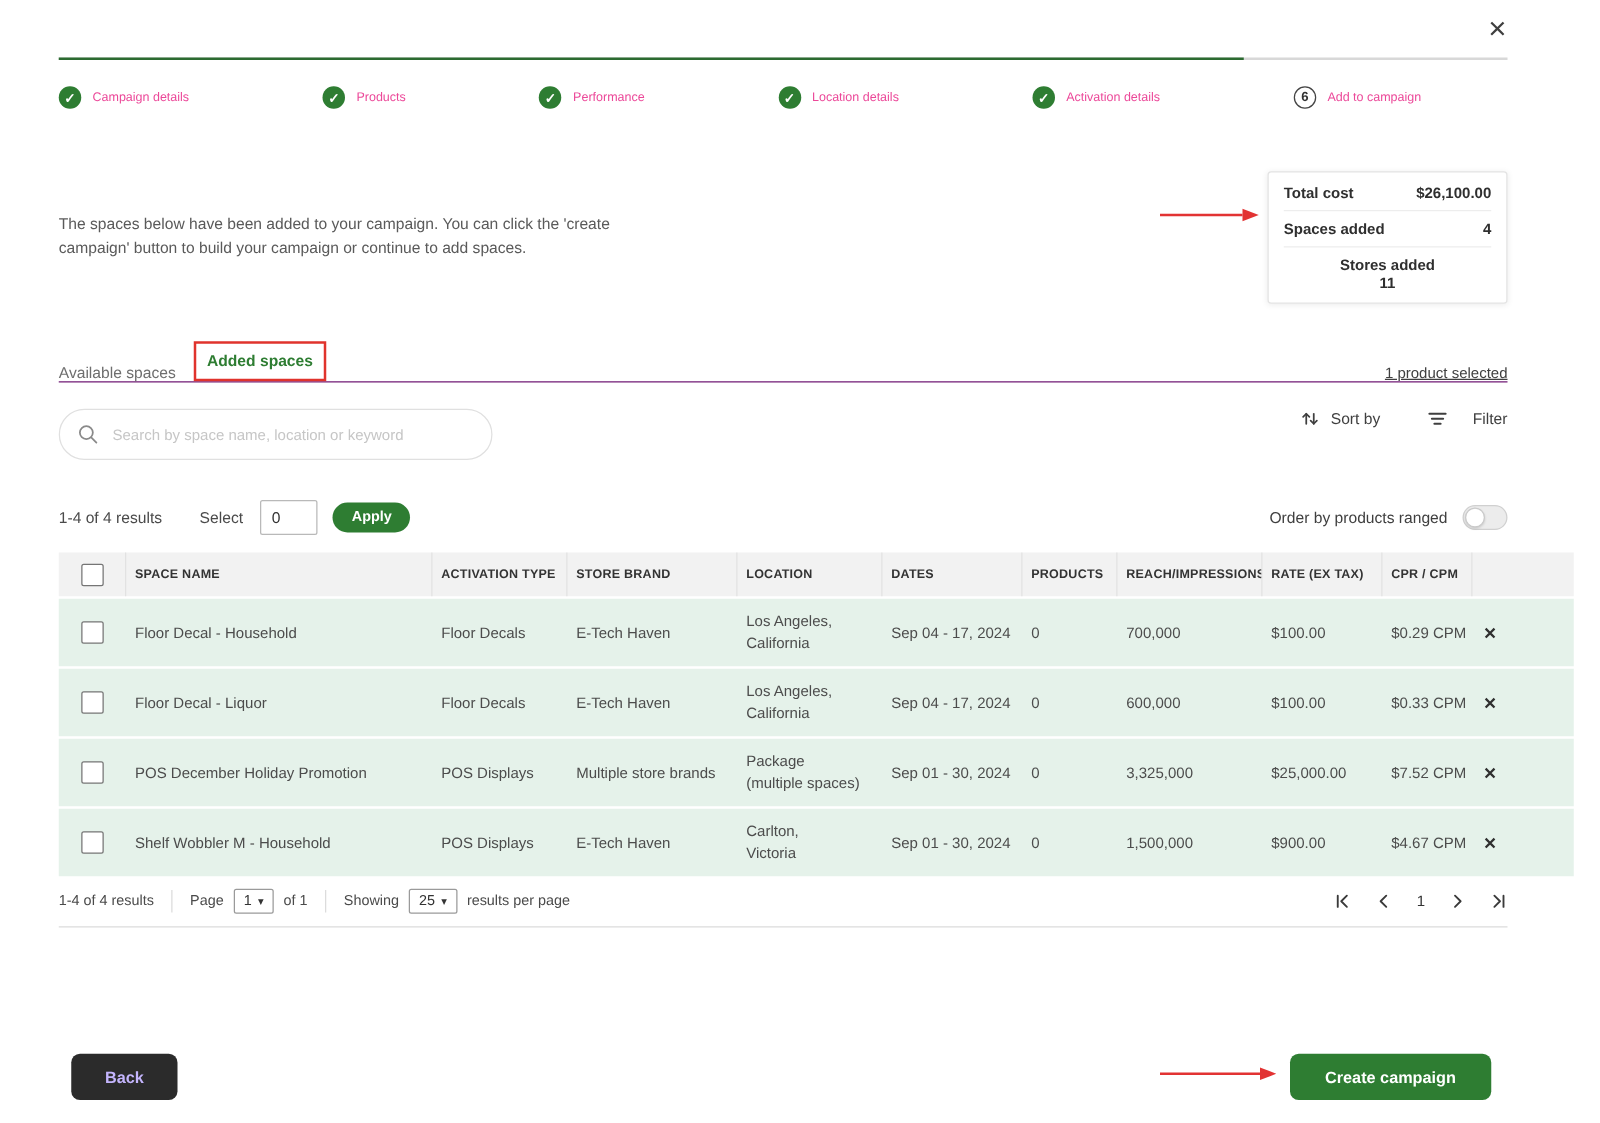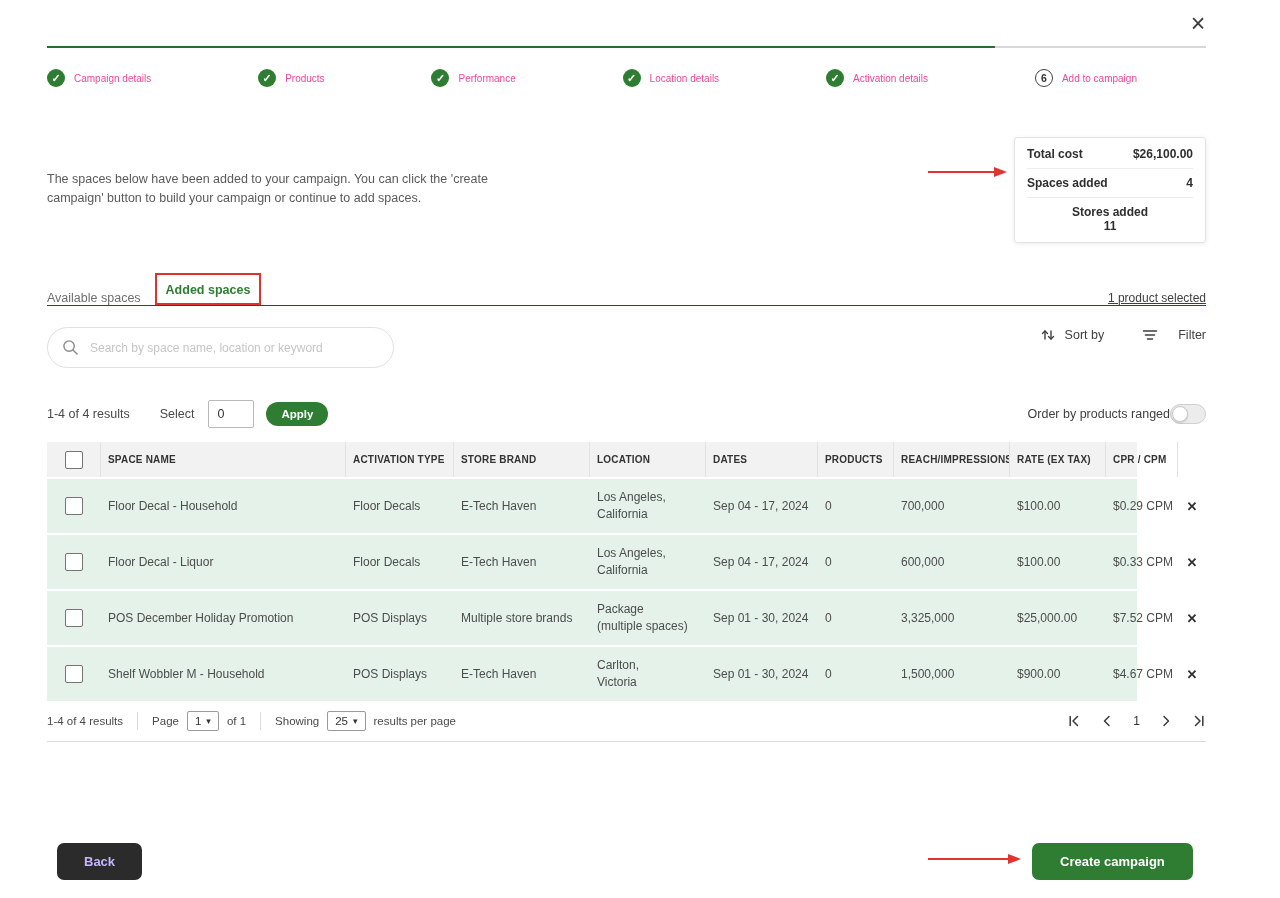--- a/index.html
+++ b/index.html
@@ -58,27 +58,27 @@
   .filter-btn { margin-left:38px; display:flex; align-items:center; gap:20px; font-size:12.5px; color:#3f3f3f; cursor:pointer; }
 
   
   .results-bar { position:absolute; left:47px; top:399px; width:1159px; height:30px; display:flex; align-items:center;
     font-size:12.5px; color:#4a4a4a; }
   .select-label { margin-left:30px; }
   .select-input { margin-left:14px; width:46px; height:28px; border:1px solid #b9b9b9; border-radius:2px; padding:0 8px;
     font-size:12.5px; color:#333; font-family:"Liberation Sans",sans-serif; }
   .apply-btn { margin-left:12px; background:#2e7d32; color:#fff; border:none; border-radius:14px; padding:6px 15px;
     font-size:11.5px; font-weight:700; cursor:pointer; font-family:"Liberation Sans",sans-serif; }
-  .order-wrap { margin-left:auto; display:flex; align-items:center; gap:0; font-size:12.5px; color:#3f3f3f; }
+  .order-wrap { margin-left:auto; display:flex; align-items:center; gap:12px; font-size:12.5px; color:#3f3f3f; }
   .toggle { width:36px; height:20px; border-radius:10px; background:#ececec; border:1px solid #d0d0d0; position:relative; cursor:pointer; }
   .toggle .knob { position:absolute; left:1px; top:1px; width:16px; height:16px; border-radius:50%; background:#fff;
     border:1px solid #c9c9c9; box-shadow:0 1px 2px rgba(0,0,0,0.15); }
 
   
-  .table { position:absolute; left:47px; top:442px; width:1090px; }
+  .table { position:absolute; left:47px; top:442px; width:1212px; }
   .thead, .trow { display:grid; grid-template-columns:54px 245px 108px 136px 116px 112px 76px 116px 96px 72px 28px; align-items:center; }
   .thead { background:#f2f2f2; height:35px; }
   .th { font-size:10px; font-weight:700; color:#333; padding-left:7px; letter-spacing:0.2px; border-right:1px solid #e2e2e2;
     height:100%; display:flex; align-items:center; overflow:hidden; }
   .th.no-border { border-right:none; }
   .trow { background:#e5f2ea; height:54px; margin-top:2px; font-size:12px; color:#4c4c4c; }
   .td { padding-left:7px; }
   .c-check { display:flex; justify-content:center; padding-left:0; }
   .checkbox { width:18px; height:18px; border:1.5px solid #757575; border-radius:2px; background:#fff; cursor:pointer; }
   .c-loc { display:flex; flex-direction:column; line-height:1.45; }

